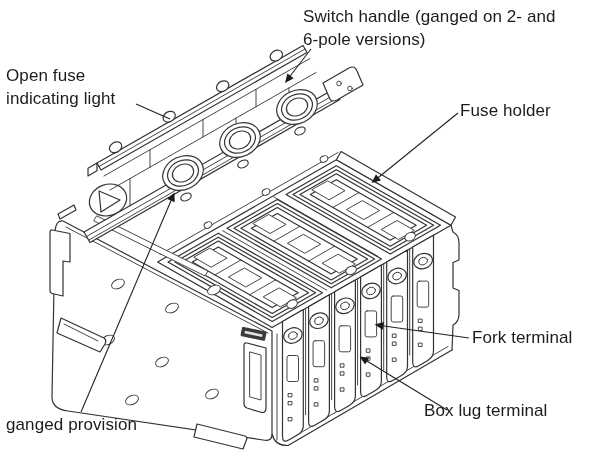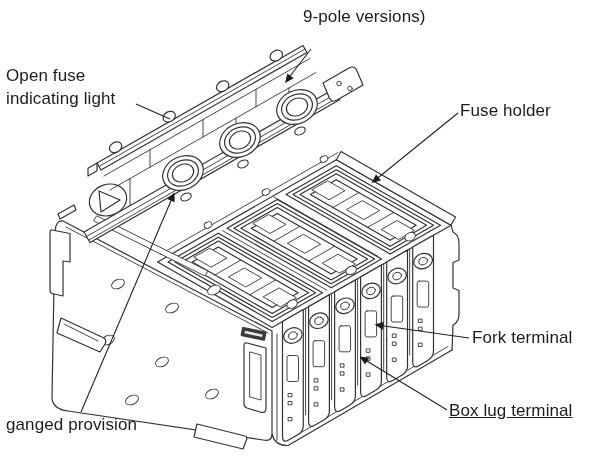--- a/index.html
+++ b/index.html
@@ -161,37 +161,38 @@
     <path class="leader" d="M469,338 L377,325"></path>
     <polygon class="head" points="374.5,324.6 382.8,329.8 383.9,321.9"></polygon>
     <path class="leader" d="M447,410 L362,358"></path>
     <polygon class="head" points="359.5,356.4 365.1,364.5 369.3,357.7"></polygon>
     <path class="leader" d="M81,412 L173,196"></path>
     <polygon class="head" points="174.5,192.4 174.7,202.3 167.3,199.1"></polygon>
   </g>
 </svg>
 
 <div class="lbl" style="left:303px;top:5px;">
-  <span>9-pole versions)</span>
+  <span>Switch handle (ganged on 2- and</span>
+  <span>6-pole versions)</span>
 </div>
 
 <div class="lbl" style="left:460px;top:99px;">
   <span>Fuse holder</span>
 </div>
 
 <div class="lbl" style="left:6px;top:64px;">
   <span>Open fuse</span>
   <span>indicating light</span>
 </div>
 
 <div class="lbl" style="left:472px;top:326px;">
   <span>Fork terminal</span>
 </div>
 
-<div class="lbl" style="left:449px;top:399px;text-decoration:underline;">
+<div class="lbl" style="left:424px;top:399px;">
   <span>Box lug terminal</span>
 </div>
 
 <div class="lbl" style="left:6px;top:413px;">
   <span>ganged provision</span>
 </div>
 
 </div>
 
 </body></html>

